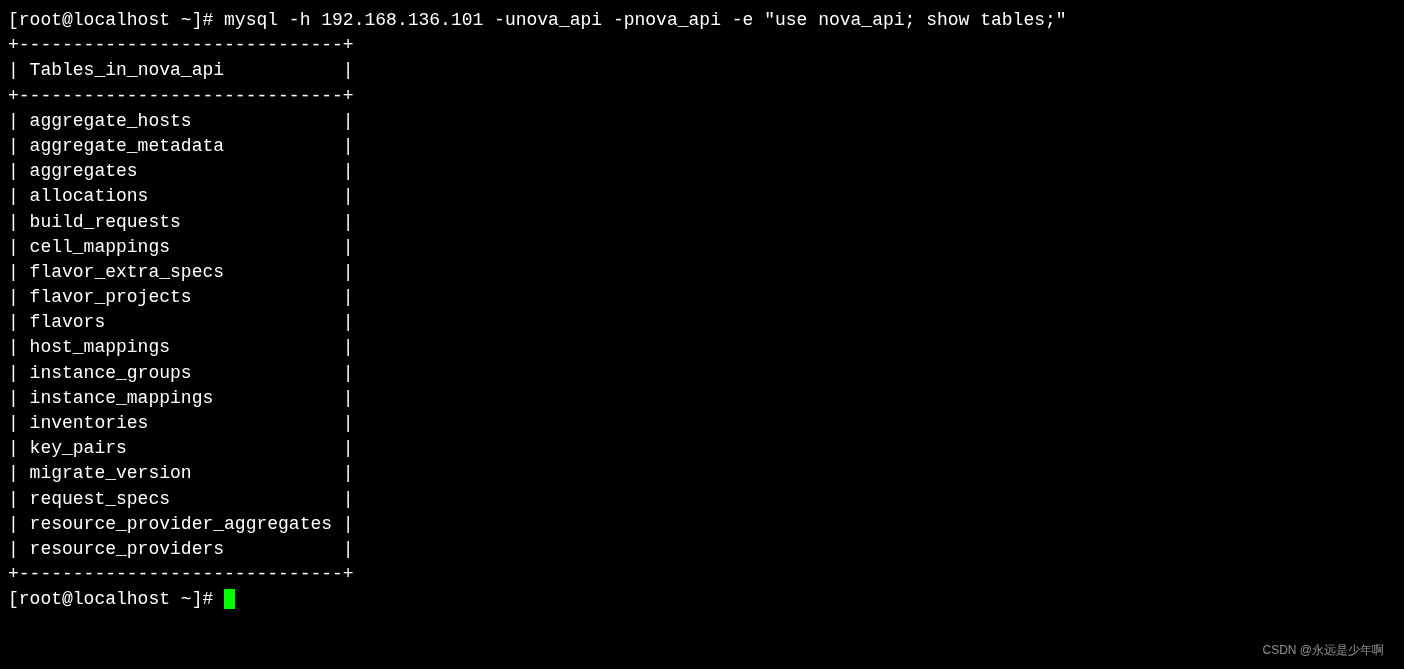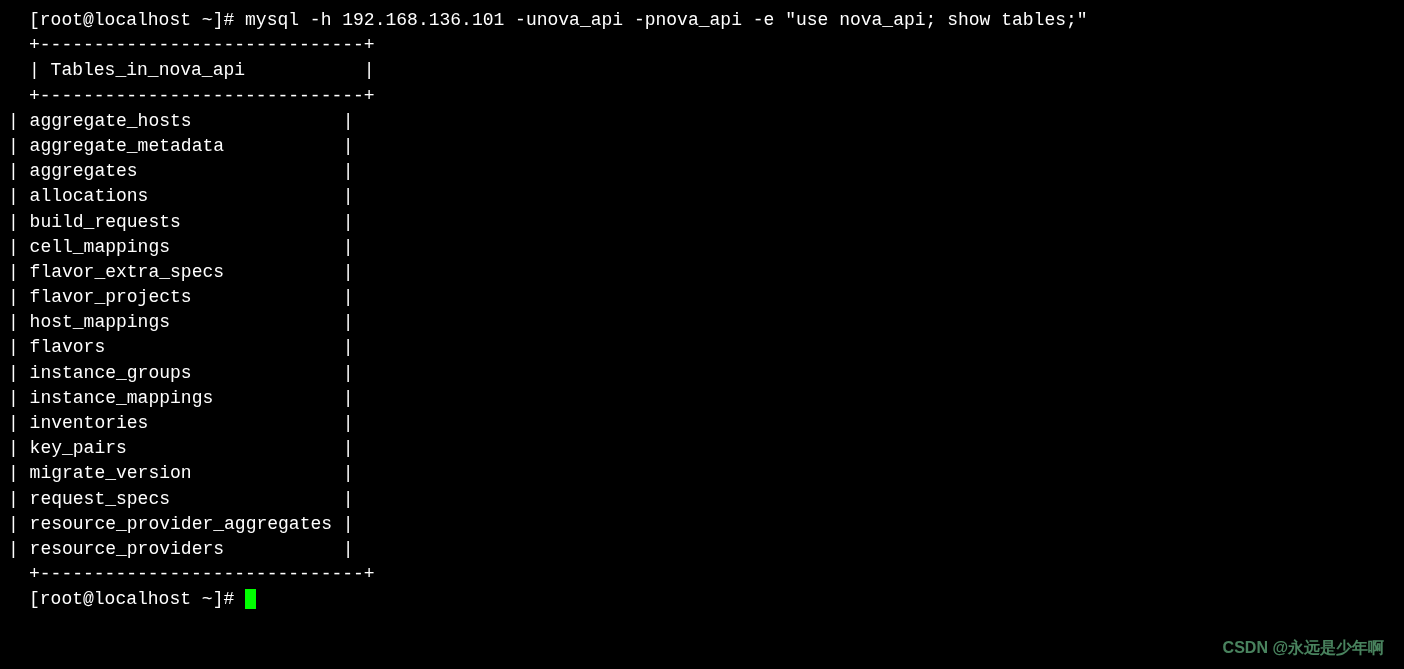--- a/index.html
+++ b/index.html
@@ -14,38 +14,36 @@
       font-size: 18px;
       line-height: 1.4;
       padding: 8px;
       width: 1404px;
       height: 669px;
       overflow: hidden;
       position: relative;
     }
     .terminal-line {
       white-space: pre;
-      margin-left: 21px;
     }
     .cursor {
       display: inline-block;
       width: 11px;
       height: 20px;
       background-color: #00ff00;
       vertical-align: text-bottom;
     }
     .watermark {
       position: absolute;
       bottom: 10px;
       right: 20px;
-      color: #86efac;
+      color: #ffffff;
       opacity: 0.55;
       font-family: sans-serif;
-      font-size: 16px;
-      font-weight: bold;
+      font-size: 12px;
     }
     .table-row {
       white-space: pre;
     }
   </style>
 </head>
 <body>
 
 <div class="terminal-line"><span>[root@localhost ~]# </span><span>mysql -h 192.168.136.101 -unova_api -pnova_api -e "use nova_api; show tables;"</span></div>
 
@@ -55,22 +53,22 @@
 
 <div id="table-rows">
     <div class="table-row">| aggregate_hosts              |</div>
     <div class="table-row">| aggregate_metadata           |</div>
     <div class="table-row">| aggregates                   |</div>
     <div class="table-row">| allocations                  |</div>
     <div class="table-row">| build_requests               |</div>
     <div class="table-row">| cell_mappings                |</div>
     <div class="table-row">| flavor_extra_specs           |</div>
     <div class="table-row">| flavor_projects              |</div>
+    <div class="table-row">| flavors                      |</div>
     <div class="table-row">| host_mappings                |</div>
-    <div class="table-row">| flavors                      |</div>
     <div class="table-row">| instance_groups              |</div>
     <div class="table-row">| instance_mappings            |</div>
     <div class="table-row">| inventories                  |</div>
     <div class="table-row">| key_pairs                    |</div>
     <div class="table-row">| migrate_version              |</div>
     <div class="table-row">| request_specs                |</div>
     <div class="table-row">| resource_provider_aggregates |</div>
     <div class="table-row">| resource_providers           |</div>
   </div>
 

